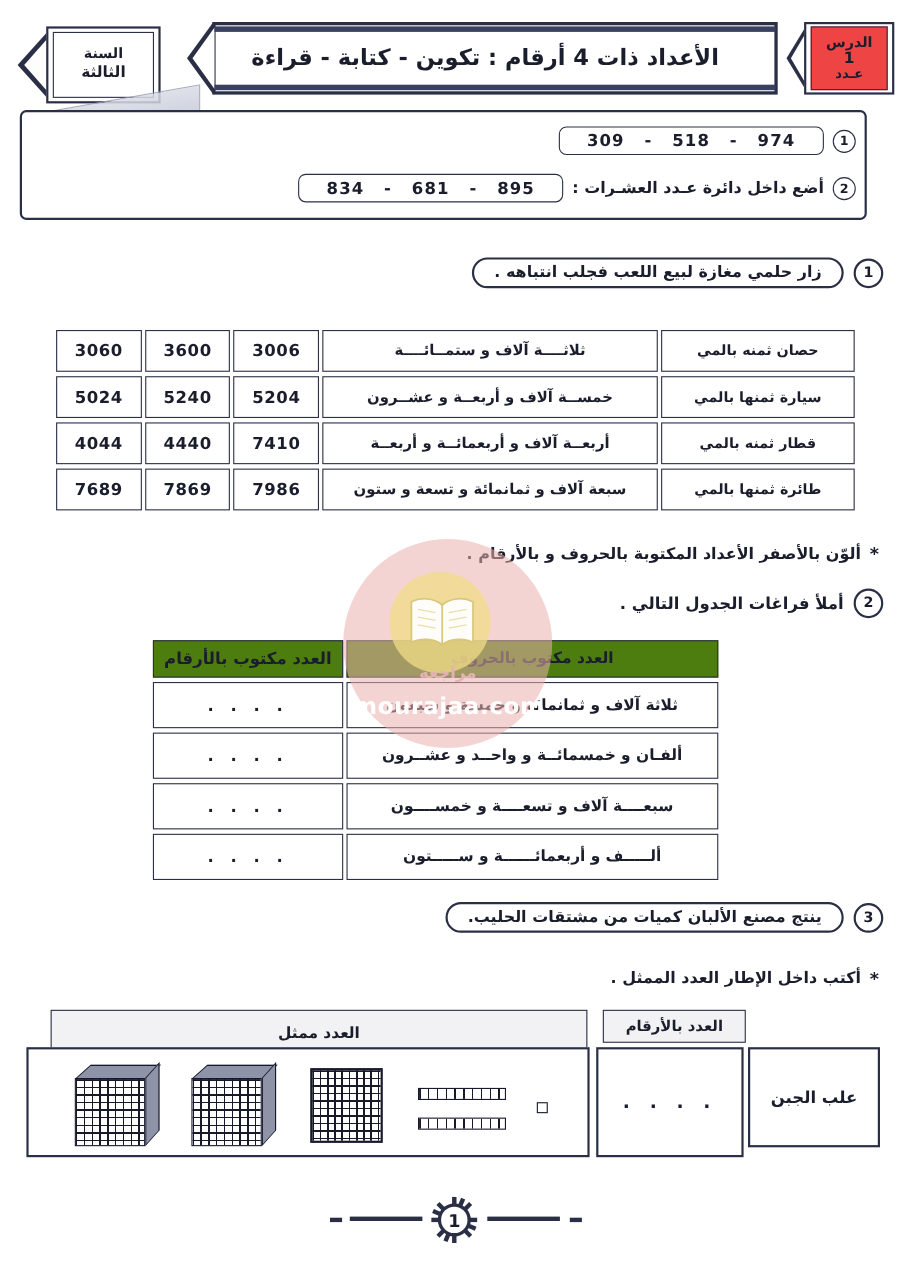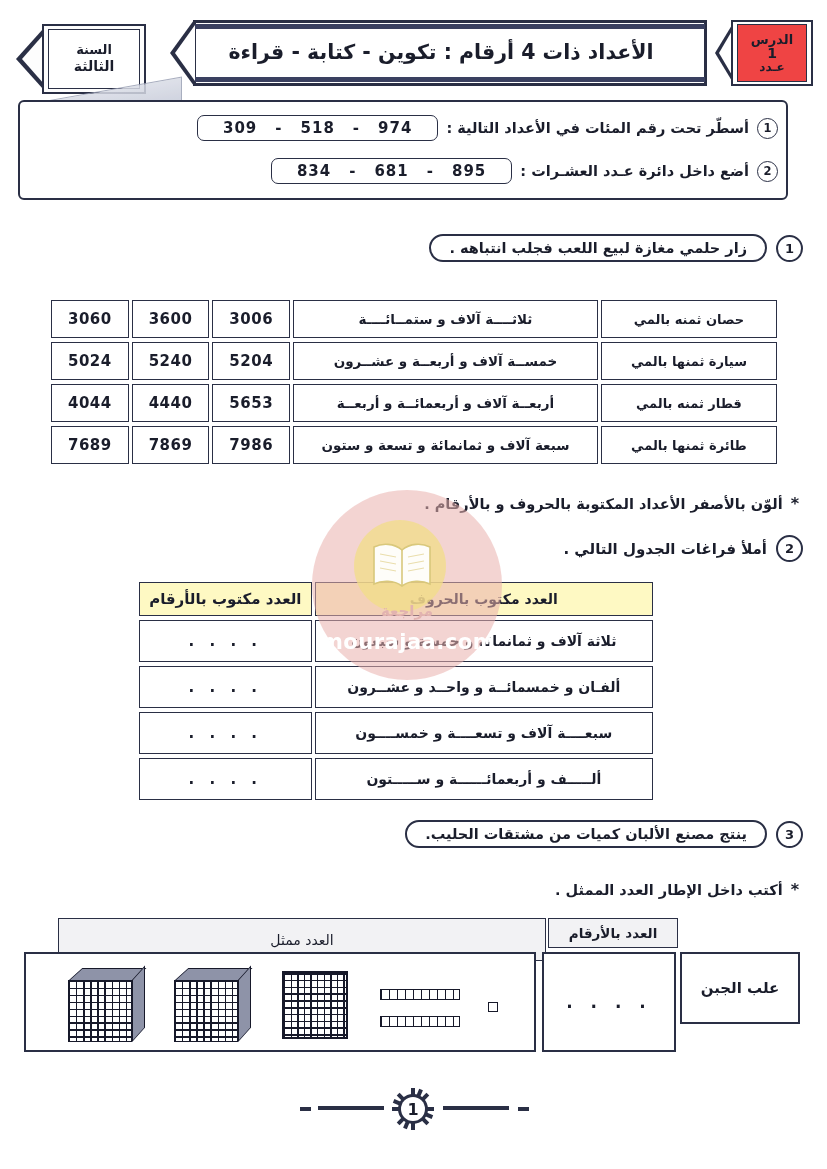--- a/index.html
+++ b/index.html
@@ -167,60 +167,60 @@
   #star3{right:28px;top:880px;}
 
   
   #ex2-head{right:24px;top:535px;}
 
   .tbl2{
     position:absolute;left:136px;top:578px;width:520px;
     border-collapse:separate;border-spacing:3px 4px;
   }
   .tbl2 th{
-    border:1.8px solid #2a2f45;background:#fef9c3;height:30px;
+    border:1.8px solid #2a2f45;background:#4d7c0f;height:30px;
     font-size:13.5px;font-weight:bold;margin-top:36px;
   }
   .tbl2 td{
     border:1.8px solid #2a2f45;background:#fff;height:38px;
     text-align:center;font-weight:bold;
   }
   .tbl2 .words{width:330px;font-size:14px;padding:0 10px;}
   .tbl2 .digits{width:175px;font-size:15px;letter-spacing:5px;}
 
   
   #ex3-head{right:24px;top:820px;}
 
   .tbl3{
     position:absolute;left:24px;top:918px;width:778px;height:138px;
   }
   .t3-hdr-rep{
     position:absolute;left:22px;top:0;width:488px;height:43px;
     border:1.8px solid #2a2f45;background:#f2f2f4;box-sizing:border-box;
     display:flex;align-items:center;justify-content:center;
-    font-size:14px;font-weight:normal;margin-left:12px;
+    font-size:14px;font-weight:bold;
   }
   .t3-hdr-num{
     position:absolute;left:524px;top:0;width:130px;height:30px;
     border:1.8px solid #2a2f45;background:#f2f2f4;box-sizing:border-box;
     display:flex;align-items:center;justify-content:center;
     font-size:13.5px;font-weight:bold;text-align:center;
   }
   .t3-body-rep{
     position:absolute;left:0;top:34px;width:512px;height:100px;
     border:2px solid #2a2f45;background:#fff;box-sizing:border-box;
   }
   .t3-body-num{
     position:absolute;left:518px;top:34px;width:134px;height:100px;
     border:2px solid #2a2f45;background:#fff;box-sizing:border-box;
     display:flex;align-items:center;justify-content:center;
     font-size:17px;font-weight:bold;letter-spacing:6px;
   }
   .t3-body-lbl{
-    position:absolute;left:656px;top:34px;width:120px;height:72px;
+    position:absolute;left:656px;top:34px;width:120px;height:91px;
     border:2px solid #2a2f45;background:#fff;box-sizing:border-box;
     display:flex;align-items:center;justify-content:center;
     font-size:15px;font-weight:bold;
   }
 
   
   .blocks{position:absolute;left:0;top:0;width:512px;height:100px;}
   .cube{position:absolute;top:14px;width:78px;height:74px;}
   .cube .face{
     position:absolute;left:0;top:12px;width:64px;height:62px;
@@ -338,21 +338,20 @@
       </div>
     </div>
 
     <div class="brand-slant">حساب ودعم</div>
   </div>
 
   <div class="review-box">
 
     <div class="rev-row r1">
       <div class="circ-num">1</div>
-      <div class="rev-text">أسطّر تحت رقم المئات في الأعداد التالية :</div>
       <div class="num-frame">
         <span>309</span><span>-</span><span>518</span><span>-</span><span>974</span>
       </div>
     </div>
 
     <div class="rev-row r2">
       <div class="circ-num">2</div>
       <div class="rev-text">أضع داخل دائرة عـدد العشـرات :</div>
       <div class="num-frame">
         <span>834</span><span>-</span><span>681</span><span>-</span><span>895</span>
@@ -377,21 +376,21 @@
       <tr>
         <td class="lbl">سيارة ثمنها بالمي</td>
         <td class="words">خمســة آلاف و أربعــة و عشــرون</td>
         <td class="num">5204</td>
         <td class="num">5240</td>
         <td class="num">5024</td>
       </tr>
       <tr>
         <td class="lbl">قطار ثمنه بالمي</td>
         <td class="words">أربعــة آلاف و أربعمائــة و أربعــة</td>
-        <td class="num">5653</td>
+        <td class="num">7410</td>
         <td class="num">4440</td>
         <td class="num">4044</td>
       </tr>
       <tr>
         <td class="lbl">طائرة ثمنها بالمي</td>
         <td class="words">سبعة آلاف و ثمانمائة و تسعة و ستون</td>
         <td class="num">7986</td>
         <td class="num">7869</td>
         <td class="num">7689</td>
       </tr>

